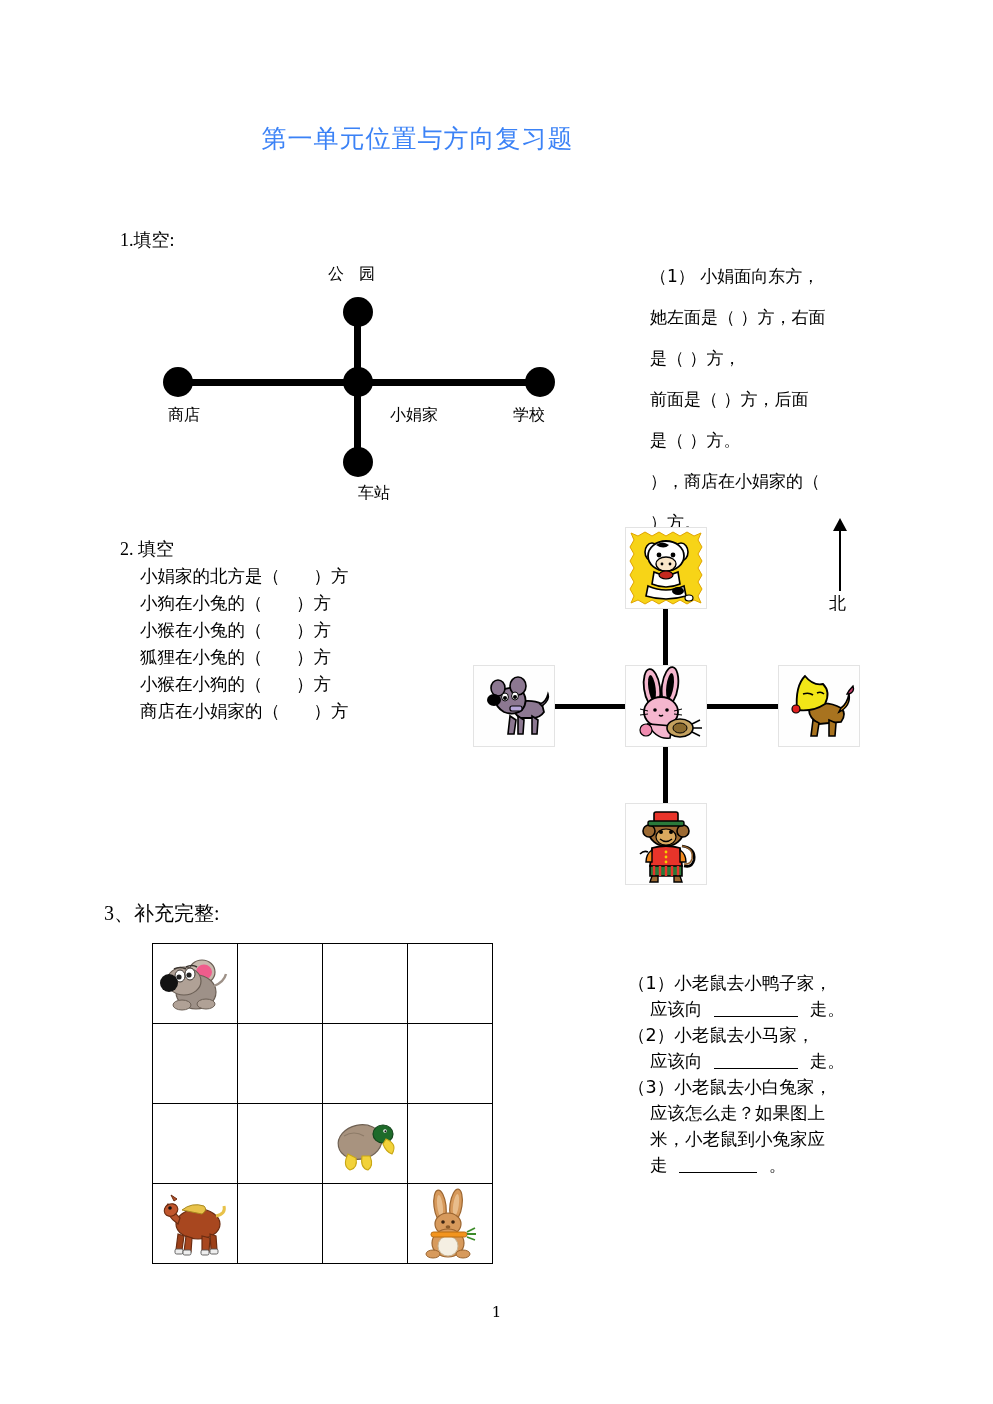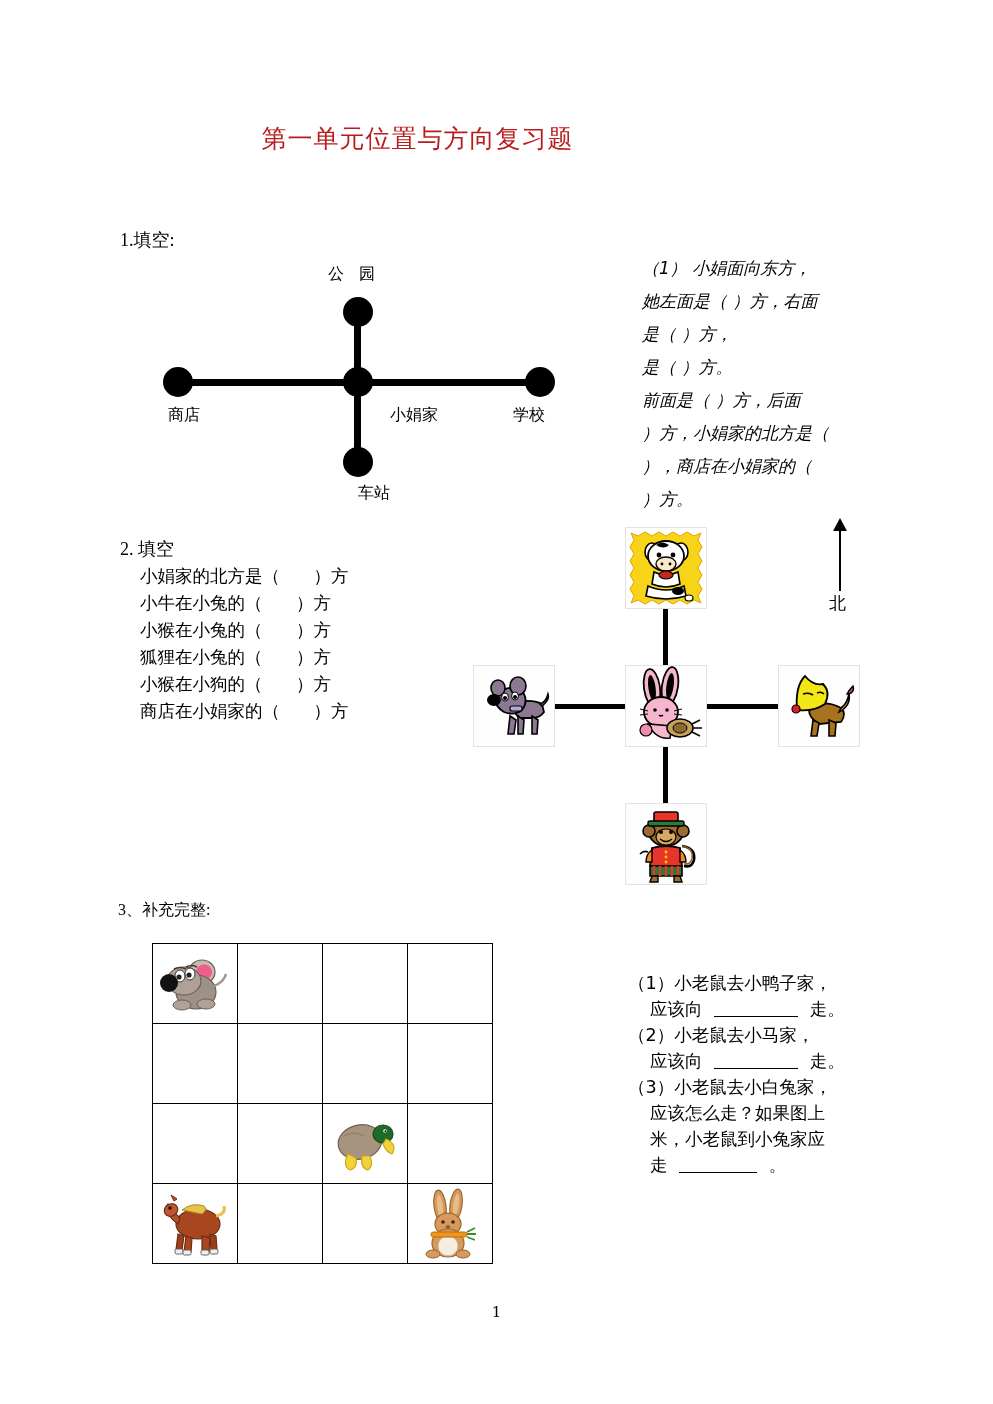--- a/index.html
+++ b/index.html
@@ -23,33 +23,33 @@
   
   #doc-title {
     position: absolute;
     top: 122px;
     left: 0;
     width: 835px;
     text-align: center;
     font-size: 25px;
     letter-spacing: 1px;
     font-family: "DejaVu Serif", "Liberation Serif", serif;
-    color: #b91c1c;
+    color: #3b82f6;
   }
 
   
   .sec-heading {
     position: absolute;
     font-size: 18px;
     font-family: Liberation Serif, serif;
     white-space: nowrap;
   }
   #sec1-heading { top: 228px; left: 120px; }
   #sec2-heading { top: 537px; left: 120px; }
-  #sec3-heading { top: 900px; left: 118px; font-size: 16px; }
+  #sec3-heading { top: 900px; left: 104px; font-size: 20px; }
 
   
   #map1 {
     position: absolute;
     top: 255px;
     left: 150px;
     width: 430px;
     height: 250px;
   }
   #map1 .node {
@@ -92,21 +92,21 @@
   
   #sec1-questions {
     position: absolute;
     top: 248px;
     left: 634px;
     width: 268px;
     font-size: 17px;
     line-height: 1.47;
     font-family: "DejaVu Sans", "Liberation Sans", sans-serif;
   }
-  #sec1-questions p { margin: 8px; font-style: italic; }
+  #sec1-questions p { margin: 16px; }
 
   
   #sec2-blanks {
     position: absolute;
     top: 563px;
     left: 140px;
     font-size: 17.5px;
     line-height: 1.54;
     font-family: "DejaVu Sans", "Liberation Sans", sans-serif;
   }
@@ -264,32 +264,31 @@
     <div class="lbl" id="map1-label-shop">商店</div>
     <div class="lbl" id="map1-label-home">小娟家</div>
     <div class="lbl" id="map1-label-school">学校</div>
     <div class="lbl" id="map1-label-station">车站</div>
   </div>
 
   <div id="sec1-questions">
     <p>（1） 小娟面向东方，</p>
     <p>她左面是（    ）方，右面</p>
     <p>是（    ）方，</p>
+    <p>前面是（     ）方，后面</p>
     <p>是（    ）方。</p>
-    <p>前面是（     ）方，后面</p>
-    <p>）方，小娟家的北方是（</p>
     <p>），商店在小娟家的（</p>
     <p>）方。</p>
   </div>
 
   <div class="sec-heading" id="sec2-heading">2. 填空</div>
 
   <div id="sec2-blanks">
     <div class="blank-line">小娟家的北方是（      ）方</div>
-    <div class="blank-line">小牛在小兔的（      ）方</div>
+    <div class="blank-line">小狗在小兔的（      ）方</div>
     <div class="blank-line">小猴在小兔的（      ）方</div>
     <div class="blank-line">狐狸在小兔的（      ）方</div>
     <div class="blank-line">小猴在小狗的（      ）方</div>
     <div class="blank-line">商店在小娟家的（      ）方</div>
   </div>
 
   <div id="map2">
 
     <div class="edge-v" id="map2-edge-north"></div>
     <div class="edge-v" id="map2-edge-south"></div>

